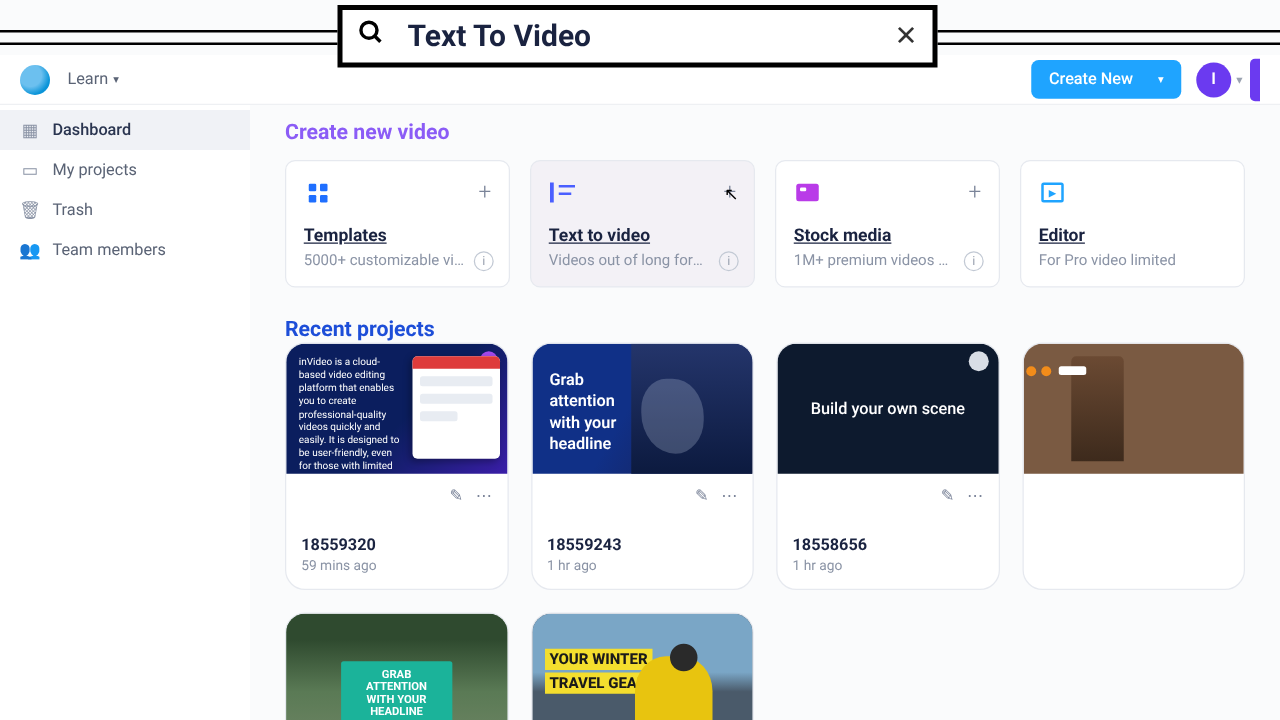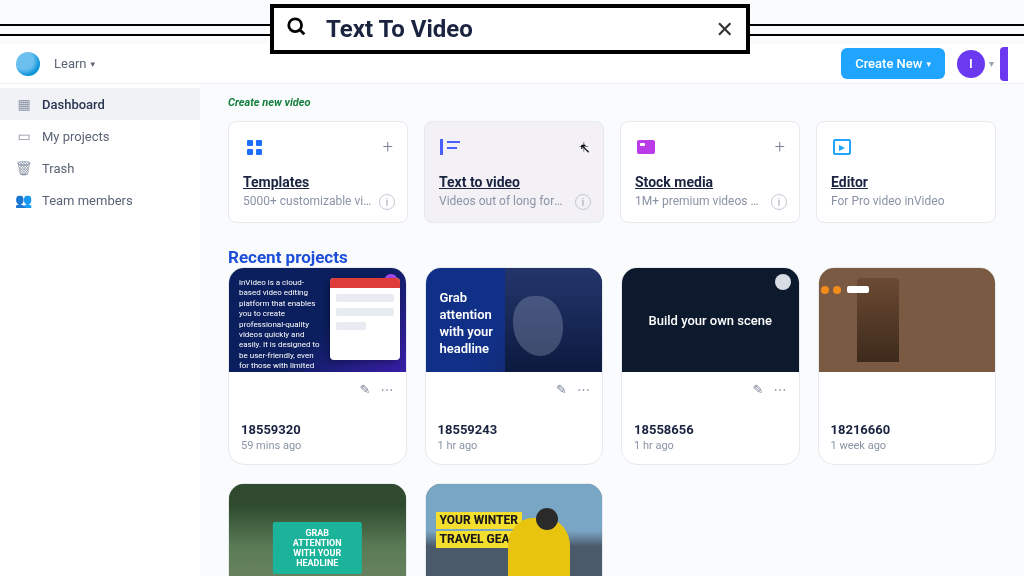--- a/index.html
+++ b/index.html
@@ -14,34 +14,34 @@
   
   .hline { position: absolute; left: 0; right: 0; height: 2px; background: #000; }
   .hline.a { top: 24px; }
   .hline.b { top: 34px; }
 
   
   .topbar { position: absolute; top: 44px; left: 0; right: 0; height: 40px; display: flex; align-items: center; padding: 0 16px; background: #fff; border-bottom: 1px solid #eef0f3; }
   .logo { width: 24px; height: 24px; border-radius: 50%; background: radial-gradient(circle at 35% 35%, #6cc0ef 40%, #0a94d8 70%); margin-right: 14px; }
   .learn { font-size: 13px; color: #5a6375; display: flex; align-items: center; gap: 4px; }
   .spacer { flex: 1; }
-  .create-btn { background: #1fa4ff; color: #fff; font-size: 13px; font-weight: 500; padding: 8px 14px; border-radius: 6px; display: flex; align-items: center; gap: 4px; }
+  .create-btn { background: #1fa4ff; color: #fff; font-size: 13px; font-weight: 500; padding: 8px 14px; border-radius: 6px; display: flex; align-items: center; gap: 20px; }
   .avatar { width: 28px; height: 28px; border-radius: 50%; background: #6b3af0; color: #fff; display: flex; align-items: center; justify-content: center; font-size: 13px; font-weight: 600; margin-left: 12px; }
   .av-caret { color: #9aa2b0; margin-left: 4px; font-size: 10px; }
   .vstub { width: 8px; height: 34px; background: #6b3af0; border-radius: 4px 0 0 4px; margin-left: 6px; }
 
   
   .layout { position: absolute; top: 84px; left: 0; right: 0; bottom: 0; display: flex; }
   .sidebar { width: 200px; padding: 4px 0; background: #fff; }
   .nav-item { display: flex; align-items: center; gap: 10px; padding: 8px 16px; font-size: 13px; color: #5a6375; cursor: pointer; }
   .nav-item.active { background: #f0f2f6; color: #2a3550; font-weight: 500; }
   .nav-icon { width: 16px; height: 16px; display: inline-flex; align-items: center; justify-content: center; color: #8a93a5; font-size: 14px; }
 
   .main { flex: 1; padding: 8px 28px 0 28px; overflow: hidden; }
-  .section-title { font-size: 11px; font-weight: 700; color: #15803d; margin: 4px 0 12px; font-style: italic; }
+  .section-title { font-size: 17px; font-weight: 700; color: #8b5cf6; margin: 4px 0 12px; }
 
   .create-row { display: flex; gap: 16px; margin-bottom: 24px; }
   .create-card { flex: 1; min-width: 0; background: #fff; border: 1px solid #e6e9ef; border-radius: 8px; padding: 14px 14px 14px 14px; position: relative; }
   .create-card.highlight { background: #f3f1f6; }
   .cc-top { display: flex; justify-content: space-between; align-items: flex-start; margin-bottom: 14px; height: 24px; }
   .cc-icon { width: 22px; height: 22px; display: flex; align-items: center; justify-content: center; }
   .cc-plus { color: #7b8499; font-size: 18px; font-weight: 300; }
   .cc-title { font-size: 14px; font-weight: 700; color: #1a2340; margin-bottom: 4px; text-decoration: underline; }
   .cc-sub { font-size: 12px; color: #8a93a5; white-space: nowrap; overflow: hidden; text-overflow: ellipsis; padding-right: 20px; }
   .cc-info { position: absolute; right: 12px; bottom: 12px; width: 16px; height: 16px; border-radius: 50%; border: 1px solid #c2c9d4; color: #9aa2b0; font-size: 10px; display: flex; align-items: center; justify-content: center; }
@@ -200,21 +200,21 @@
         <div class="cc-info">i</div>
       </div>
 
       <div class="create-card">
         <div class="cc-top">
           <span class="cc-icon">
               <span class="i-editor"></span>
             </span>
         </div>
         <div class="cc-title">Editor</div>
-        <div class="cc-sub">For Pro video inVideo</div>
+        <div class="cc-sub">For Pro video limited</div>
       </div>
     </div>
 
     <div class="projects-title">Recent projects</div>
 
     <div class="proj-grid">
 
       <div class="proj-card">
         <div class="thumb thumb1">
           <span class="dot"></span>
@@ -277,27 +277,20 @@
 
       <div class="proj-card">
         <div class="thumb thumb4">
           <div class="tower"></div>
           <div class="band">
               <span class="o"></span>
               <span class="o"></span>
               <span class="wt"></span>
             </div>
         </div>
-        <div class="proj-meta">
-          <div class="proj-text">
-            <div class="proj-title">18216660</div>
-            <div class="proj-time">1 week ago</div>
-          </div>
-          <div class="proj-actions"></div>
-        </div>
       </div>
 
       <div class="proj-card row-crop">
         <div class="thumb thumb5">
           <div class="tree"></div>
           <div class="banner">GRAB ATTENTION WITH YOUR HEADLINE</div>
         </div>
         <div class="proj-meta">
           
         </div>

